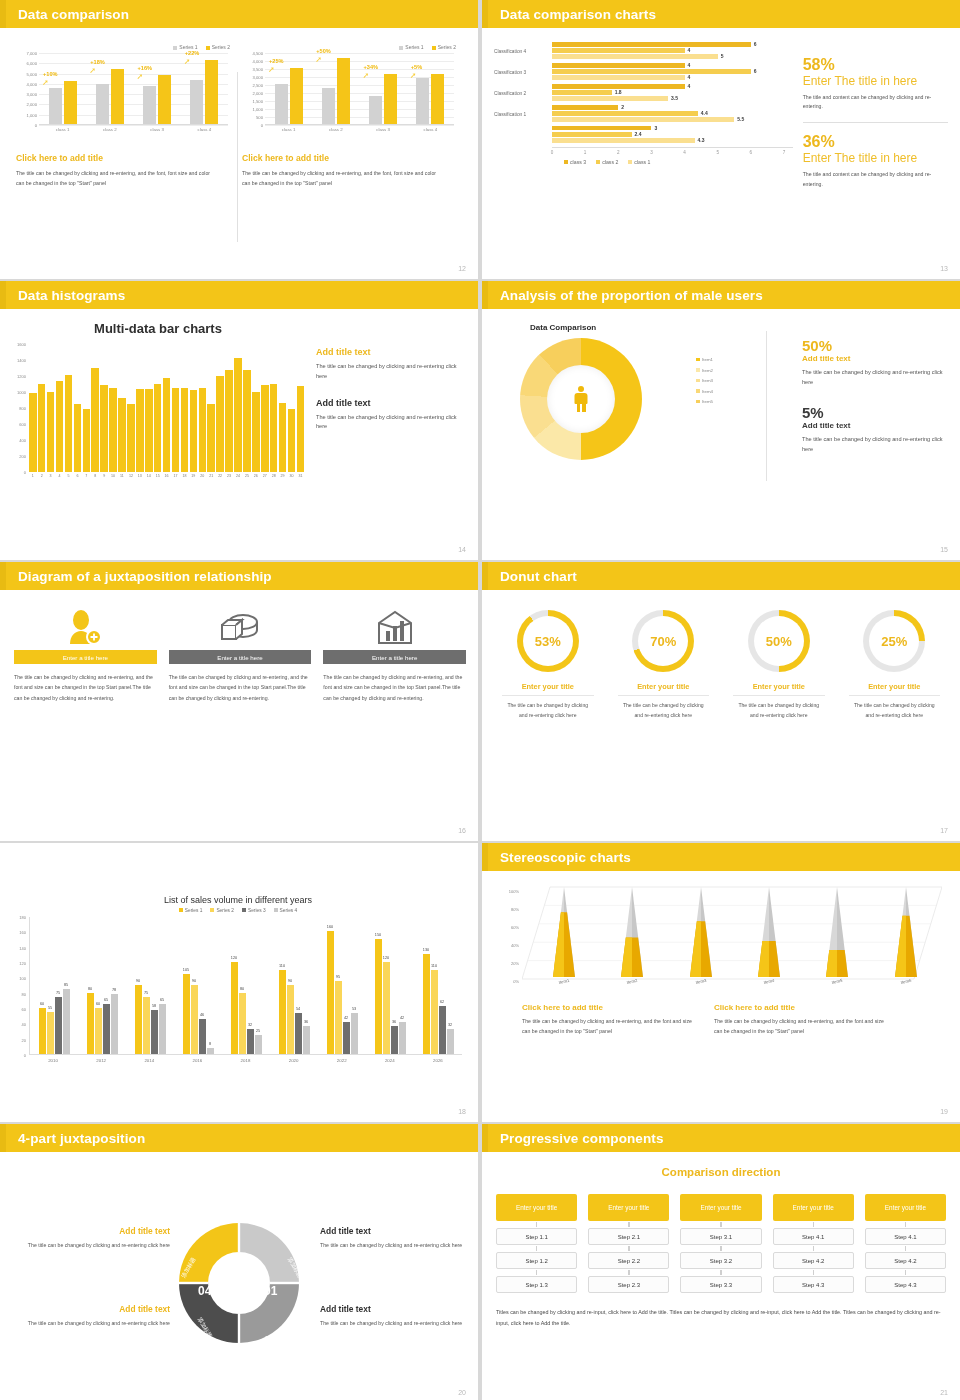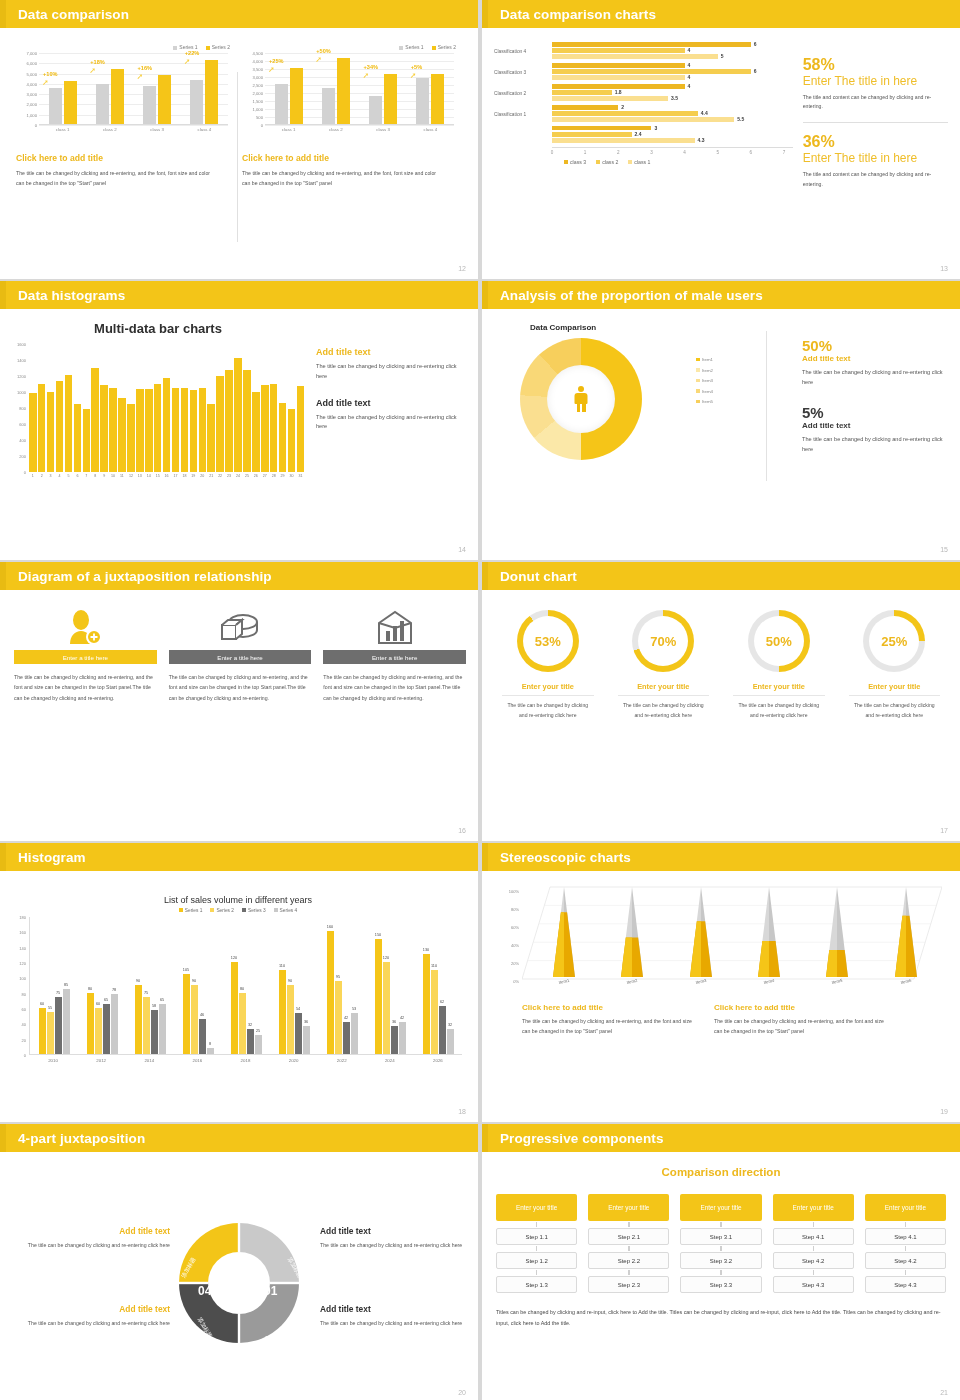--- a/index.html
+++ b/index.html
@@ -692,24 +692,20 @@
             </div>
             <div class="ring-title">Enter your title</div>
             <div class="ring-txt">The title can be changed by clicking and re-entering click here</div>
           </div>
         </div>
     </div>
     <div class="pagenum">17</div>
   </div>
 
   <div class="slide">
-    <div class="slide-header">
-      <div class="bar-left"></div>
-      <div class="slide-title">Histogram</div>
-    </div>
     <div class="body">
       <div class="s18">
         <div class="s18-title">List of sales volume in different years</div>
         <div class="s18-leg" id="s18leg">
             <span><i style="background:#f5c518"></i>Series 1</span>
             <span><i style="background:#fad658"></i>Series 2</span>
             <span><i style="background:#6e6e6e"></i>Series 3</span>
             <span><i style="background:#c9c9c9"></i>Series 4</span>
           </div>
         <div class="s18-chart">

